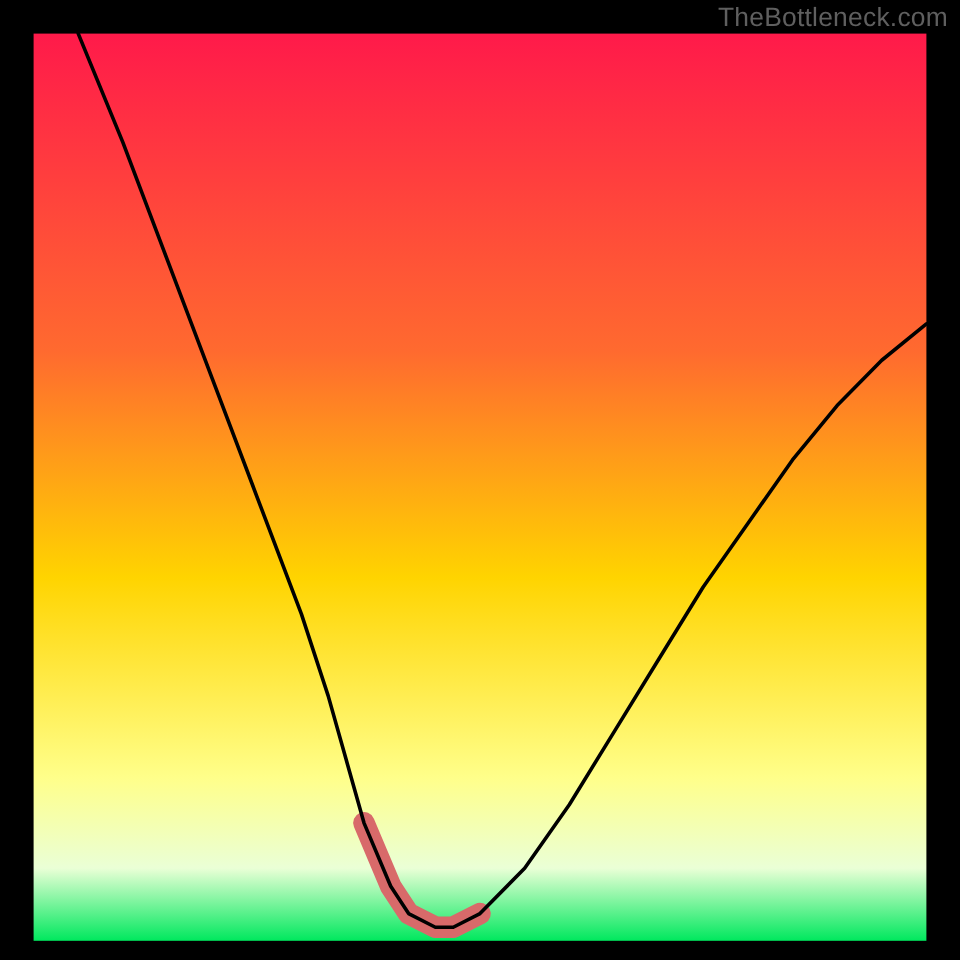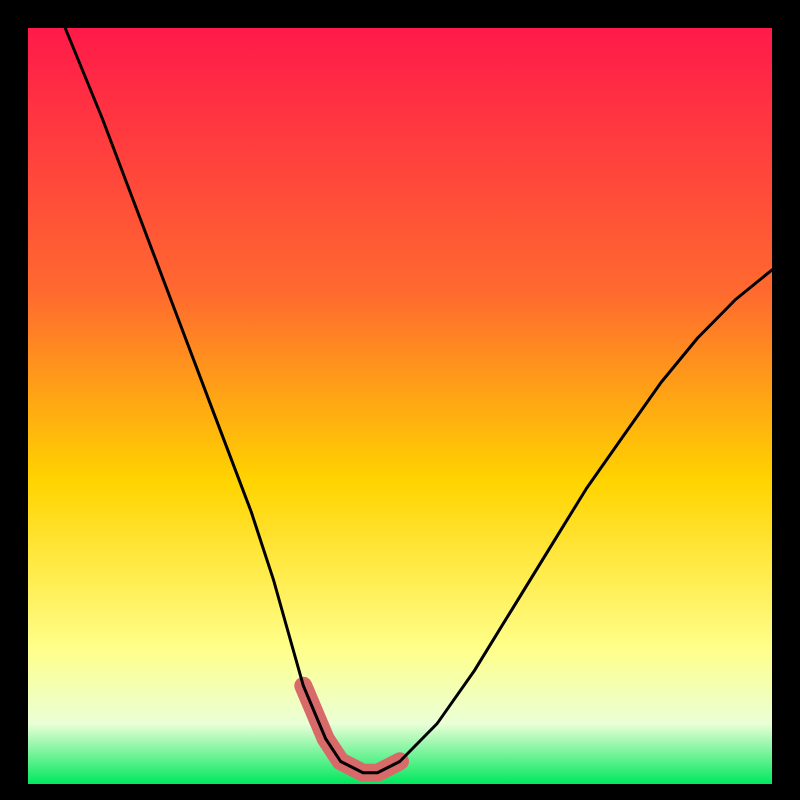--- a/index.html
+++ b/index.html
@@ -28,20 +28,21 @@
   svg {
     position: absolute;
     top: 0;
     left: 0;
   }
 </style>
 </head>
 <body>
 <div class="wrap">
 
+<div class="watermark">TheBottleneck.com</div>
 
 <svg id="chart-svg" width="800" height="800" viewBox="0 0 800 800">
   <defs>
     <linearGradient id="bg-grad" x1="0" y1="0" x2="0" y2="1">
       <stop id="g0" offset="0%" stop-color="#ff1a4a"></stop>
       <stop id="g1" offset="35%" stop-color="#ff6a2f"></stop>
       <stop id="g2" offset="60%" stop-color="#ffd400"></stop>
       <stop id="g3" offset="82%" stop-color="#ffff8a"></stop>
       <stop id="g4" offset="92%" stop-color="#eaffd6"></stop>
       <stop id="g5" offset="100%" stop-color="#00e85e"></stop>

